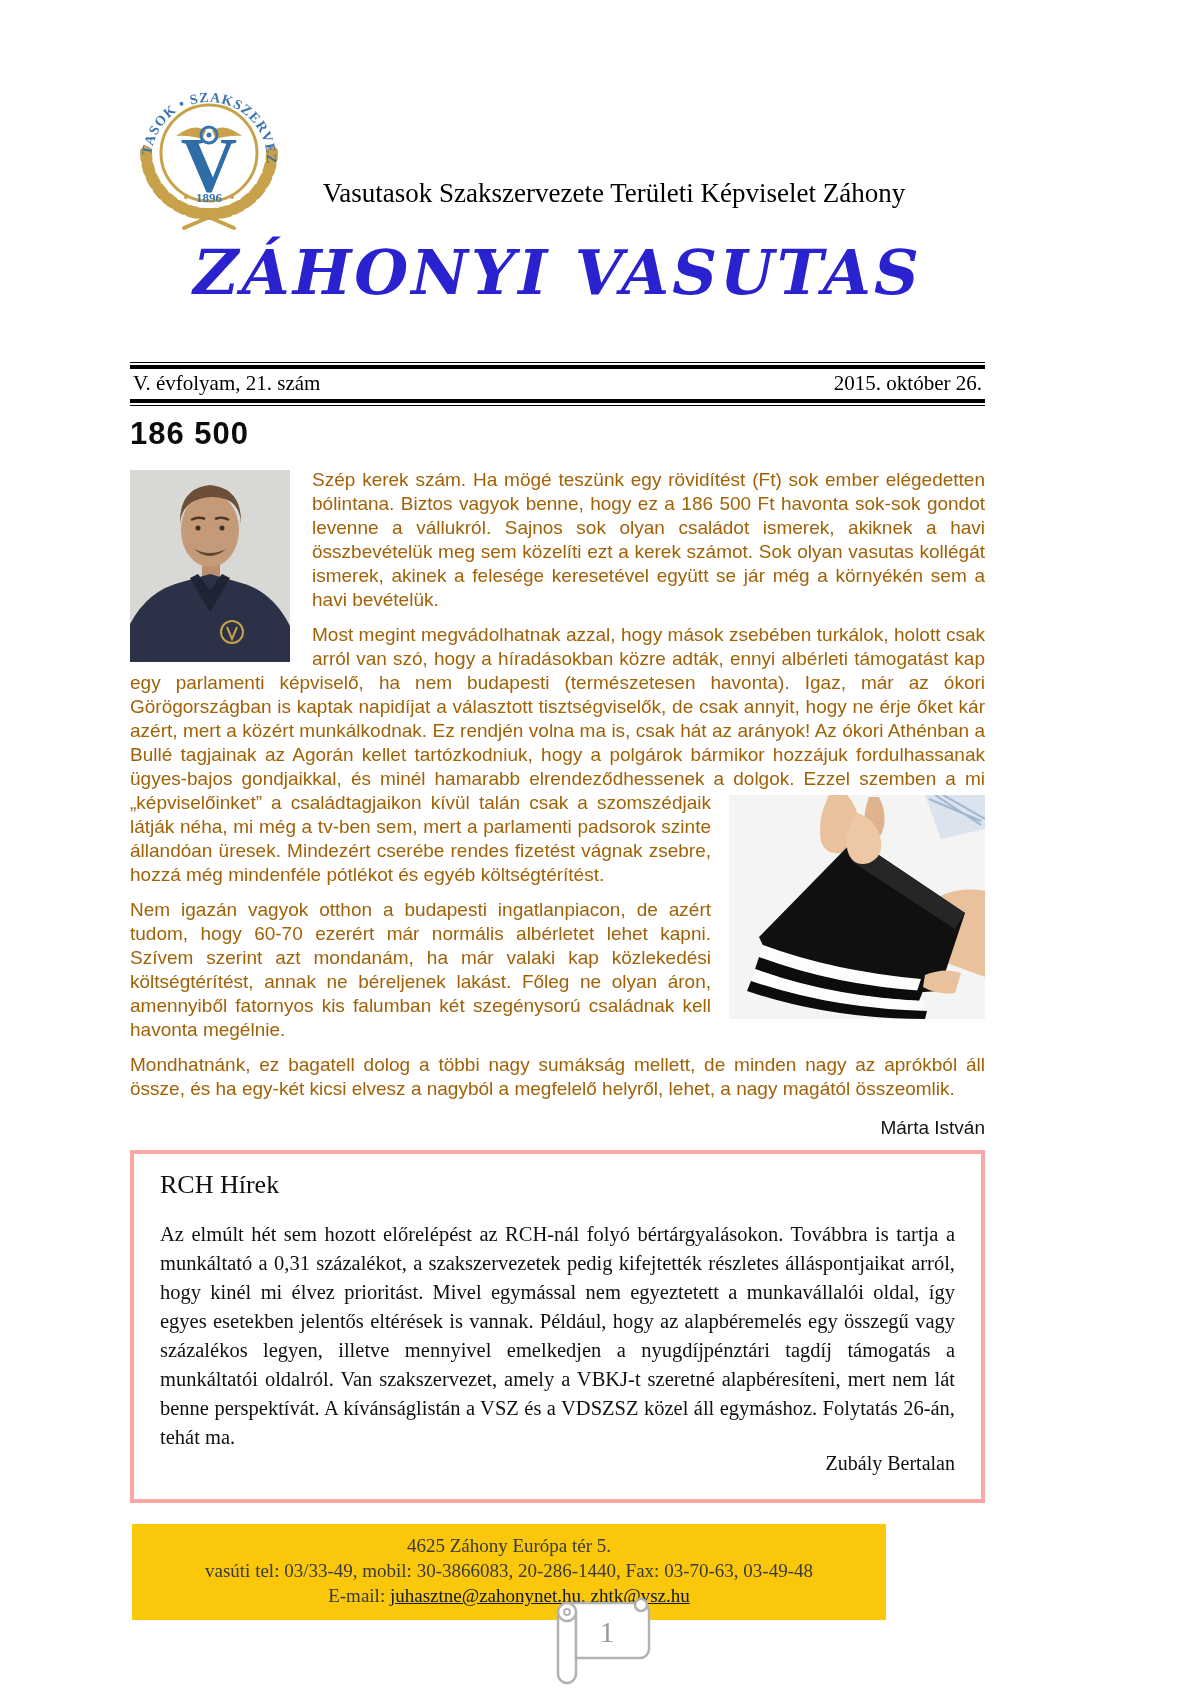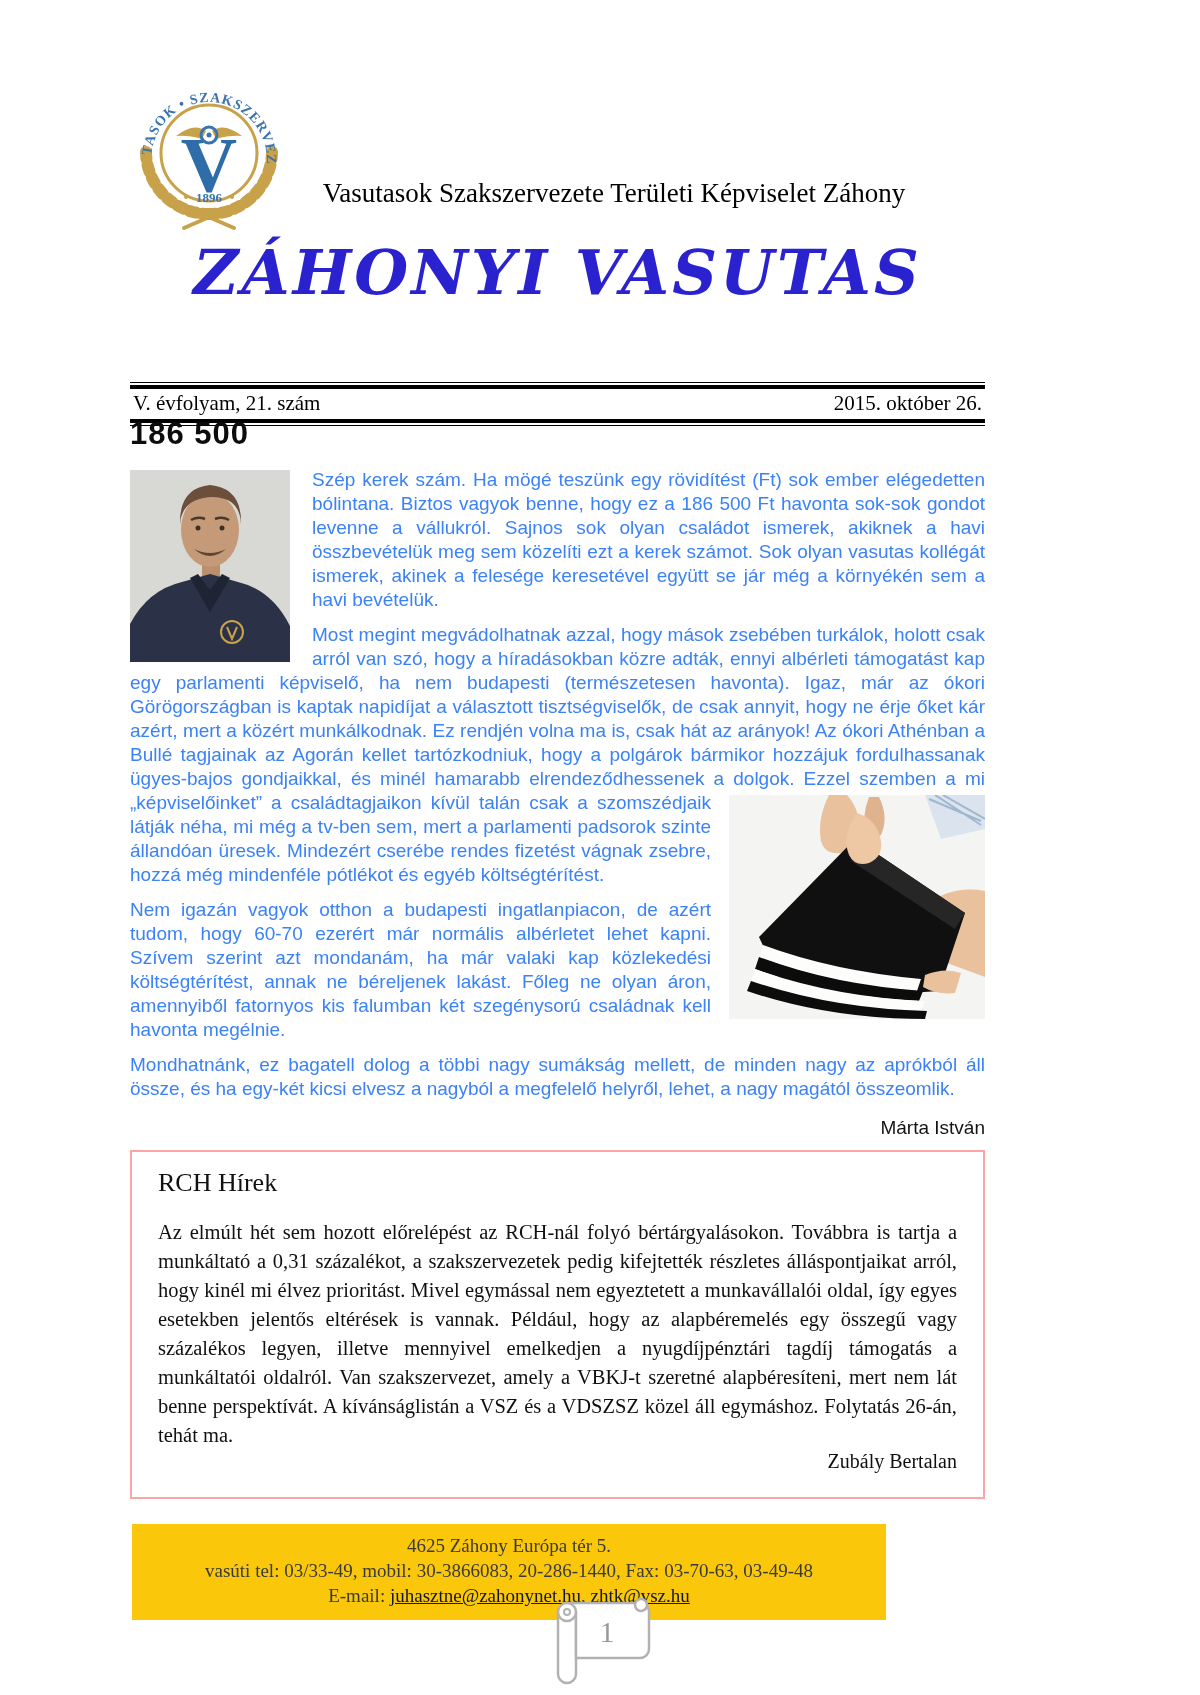--- a/index.html
+++ b/index.html
@@ -7,38 +7,38 @@
         font-family:"Liberation Sans",sans-serif;color:#111;overflow:hidden;}
 
   
   .logo{position:absolute;left:126px;top:56px;width:166px;height:184px;}
   .org-line{position:absolute;left:240px;top:178px;width:748px;text-align:center;
             font-family:"Liberation Serif",serif;font-size:27px;color:#000;}
   .nl-title{position:absolute;left:130px;top:236px;width:855px;text-align:center;
             font-family:"DejaVu Serif",serif;font-style:italic;font-weight:bold;
             font-size:62px;letter-spacing:3px;color:#2a22cf;white-space:nowrap;}
 
-  .issue-band{position:absolute;left:130px;top:382px;width:855px;}
+  .issue-band{position:absolute;left:130px;top:362px;width:855px;}
   .rule-thin{height:1px;background:#000;}
   .rule-thick{height:4px;background:#000;}
   .gap2{height:2px;}
   .issue-row{display:flex;justify-content:space-between;align-items:baseline;
              font-family:"Liberation Serif",serif;font-size:21px;color:#000;padding:2px 3px 3px;}
 
   
   .content{position:absolute;left:130px;top:416px;width:855px;}
   .article-heading{font-size:31px;font-weight:bold;margin:0 0 16px 0;letter-spacing:1px;color:#0c0c0c;}
   .portrait{float:left;width:160px;height:192px;margin:2px 22px 8px 0;}
   .wallet{float:right;width:256px;height:224px;margin:4px 0 10px 18px;}
-  p.body{font-size:19px;line-height:24px;text-align:justify;margin:0 0 11px 0;color:#3b82f6;}
+  p.body{font-size:19px;line-height:24px;text-align:justify;margin:0 0 11px 0;color:#a16207;}
   .author{text-align:right;font-size:19px;margin-top:16px;color:#141414;}
 
   
   .rch-box{position:absolute;left:130px;top:1150px;width:855px;box-sizing:border-box;
-           border:2px solid #fca5a5;padding:16px 26px 24px;font-family:"Liberation Serif",serif;color:#101010;}
+           border:4px solid #fca5a5;padding:16px 26px 24px;font-family:"Liberation Serif",serif;color:#101010;}
   .rch-title{font-size:26px;margin:0 0 20px 0;font-weight:normal;}
   .rch-body{font-size:20.5px;line-height:29px;text-align:justify;}
   .rch-author{text-align:right;font-size:20px;}
 
   
   .footer{position:absolute;left:132px;top:1524px;width:754px;background:#fac70b;
           text-align:center;font-family:"Liberation Serif",serif;font-size:19px;
           color:#3a3a3a;padding:9px 0 12px;line-height:25px;}
   .footer a{color:#0f172a;}
 

